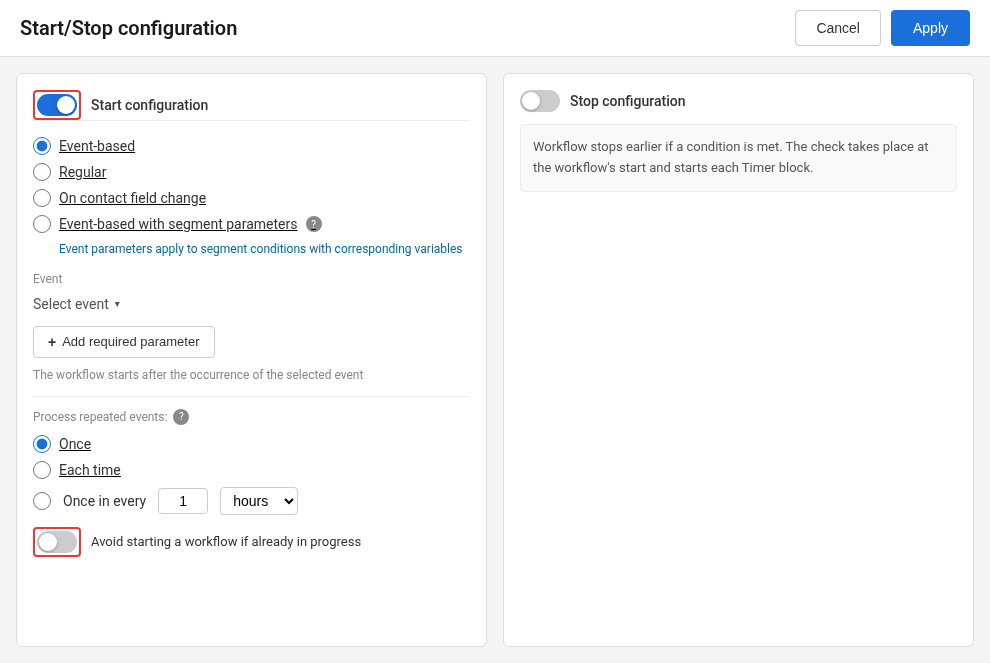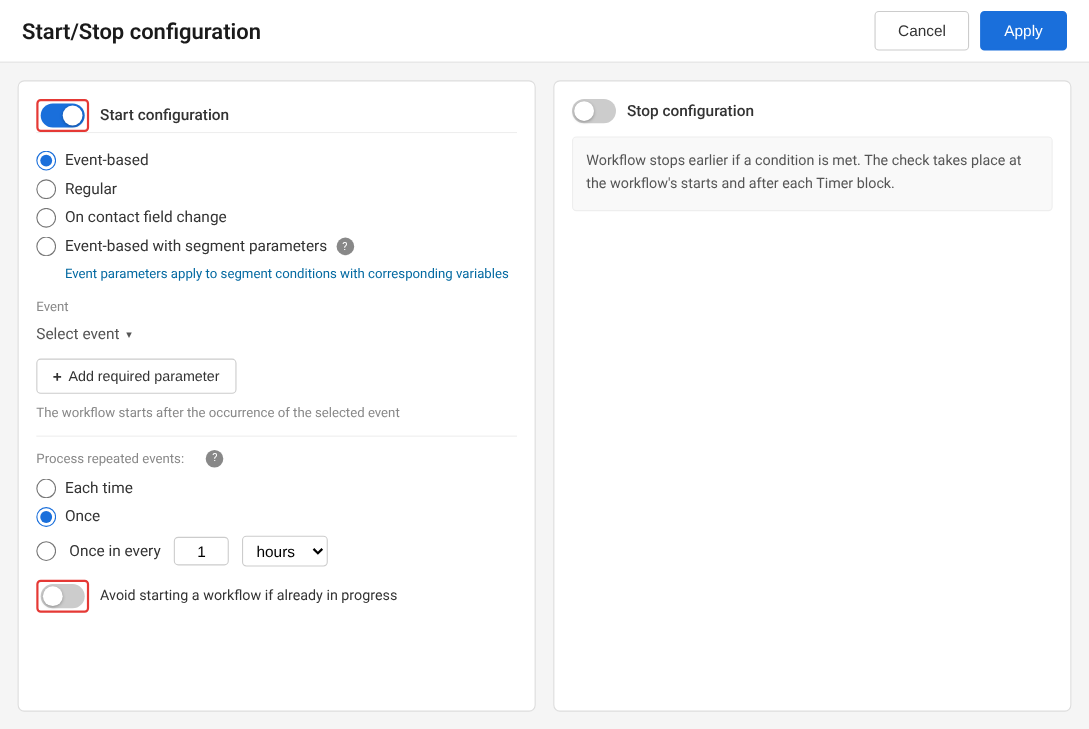--- a/index.html
+++ b/index.html
@@ -148,20 +148,21 @@
     .radio-section {
       margin-bottom: 14px;
     }
 
     .radio-item {
       display: flex;
       align-items: center;
       gap: 8px;
       margin-bottom: 8px;
       cursor: pointer;
+      text-decoration: underline;
     }
 
     .radio-input {
       width: 18px;
       height: 18px;
       cursor: pointer;
       accent-color: #1a6fdb;
     }
 
     .radio-label {
@@ -233,21 +234,21 @@
       margin: 12px 0;
     }
 
     
     .process-label {
       font-size: 12px;
       color: #888;
       margin-bottom: 10px;
       display: flex;
       align-items: center;
-      gap: 20px;
+      gap: 6px;
     }
 
     .help-icon {
       width: 16px;
       height: 16px;
       border-radius: 50%;
       background: #888;
       color: #fff;
       font-size: 10px;
       display: inline-flex;
@@ -373,27 +374,27 @@
     <div class="workflow-note">The workflow starts after the occurrence of the selected event</div>
 
     <hr class="divider">
 
     <div class="process-label">
       <span>Process repeated events:</span>
       <span class="help-icon">?</span>
     </div>
 
     <div class="radio-item">
+      <input type="radio" class="radio-input" name="repeat" checked="" style="">
+      <label class="radio-label">Once</label>
+    </div>
+
+    <div class="radio-item">
       <input type="radio" class="radio-input" name="repeat" style="">
       <label class="radio-label">Each time</label>
-    </div>
-
-    <div class="radio-item">
-      <input type="radio" class="radio-input" name="repeat" checked="" style="">
-      <label class="radio-label">Once</label>
     </div>
 
     <div class="once-in-every-row">
       <input type="radio" class="radio-input" name="repeat" style="">
       <label class="radio-label">Once in every</label>
       <input type="text" class="hours-input" value="1" style="">
       <select class="hours-select">
         <option>hours</option>
         <option>days</option>
         <option>weeks</option>
@@ -417,17 +418,17 @@
 
     <div class="panel-header">
       <div class="toggle-switch">
         <div class="toggle-slider off">
           <div class="toggle-knob off"></div>
         </div>
       </div>
       <span class="panel-title">Stop configuration</span>
     </div>
 
-    <div class="stop-config-desc">Workflow stops earlier if a condition is met. The check takes place at the workflow's starts and after each Timer block.</div>
+    <div class="stop-config-desc">Workflow stops earlier if a condition is met. The check takes place at the workflow's start and starts each Timer block.</div>
 
   </div>
 
 </div>
 
 </body></html>

